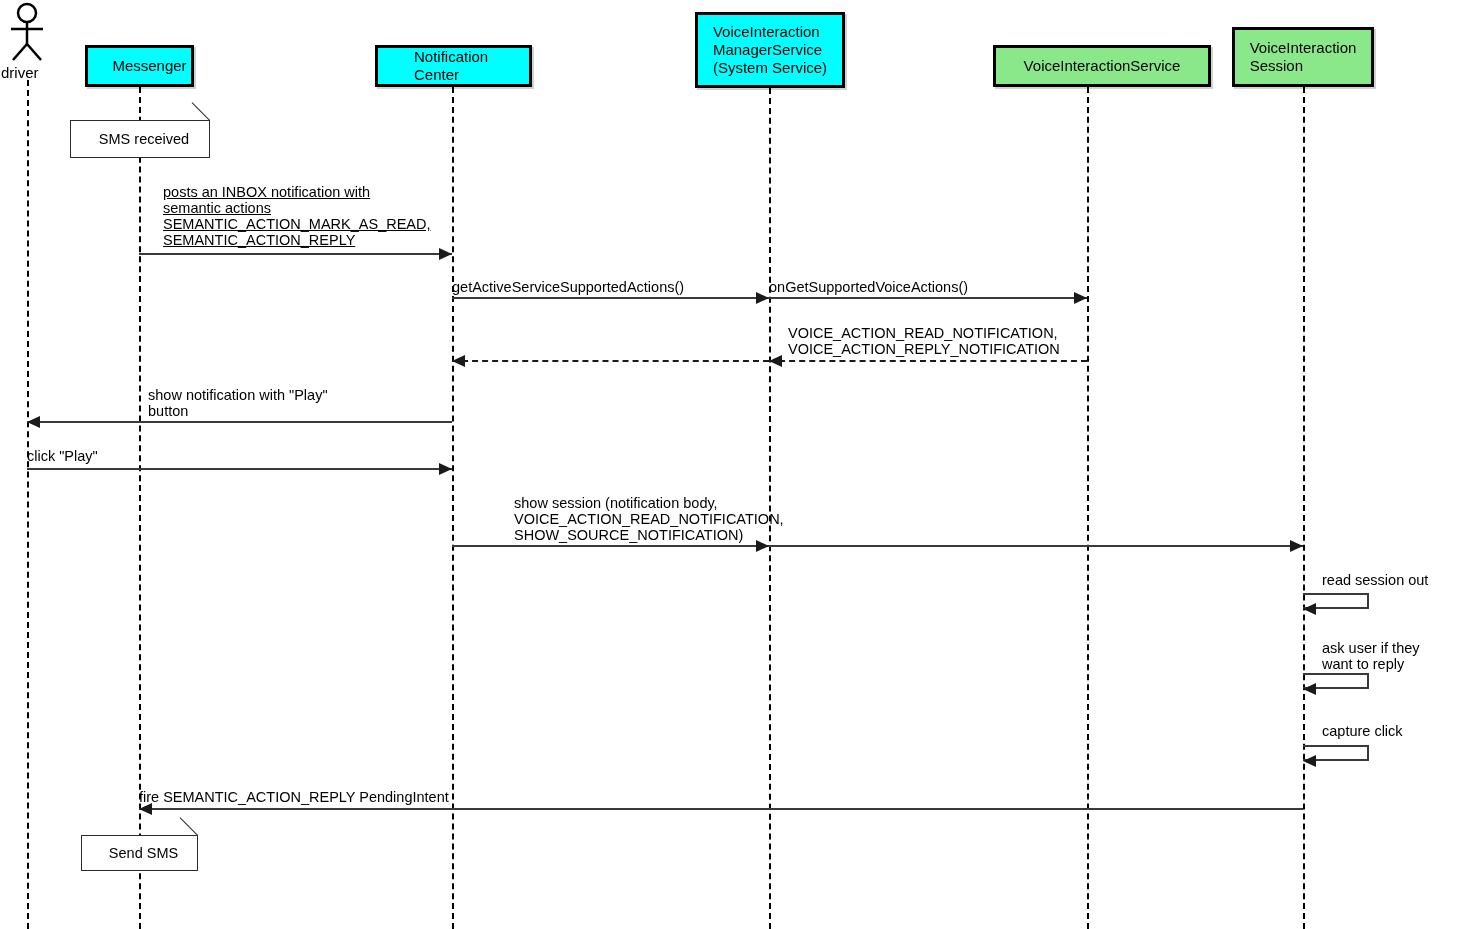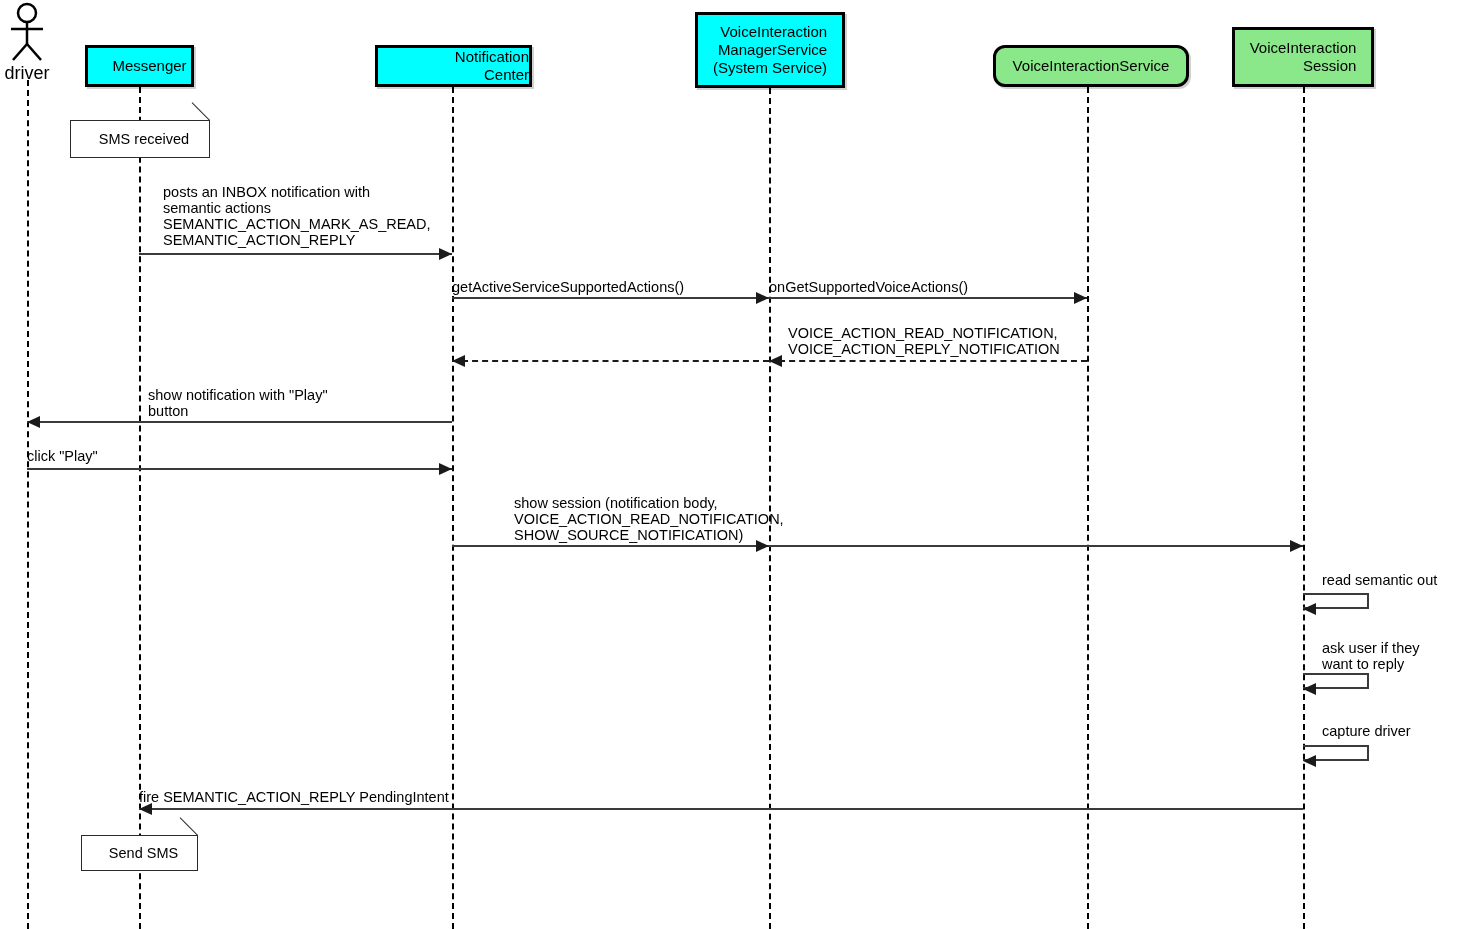--- a/index.html
+++ b/index.html
@@ -23,39 +23,39 @@
     width: 0;
     border-left: 2px dashed #000000;
   }
   .participant {
     position: absolute;
     box-sizing: border-box;
     border: 3px solid #000000;
     display: flex;
     align-items: center;
     justify-content: center;
-    text-align: right;
+    text-align: left;
     font-size: 15px;
     line-height: 18px;
     color: #000000;
     box-shadow: 2px 2px 0 rgba(0,0,0,0.18);
   }
   .p-cyan { background: #00ffff; }
   .p-green { background: #8ae88a; }
 
   .actor {
     position: absolute;
     width: 52px;
     text-align: center;
   }
   .actor svg { display: block; margin: 0 auto; }
   .actor .actor-label {
-    font-size: 18px;
+    font-size: 15px;
     line-height: 16px;
-    text-align: center;
+    text-align: left;
     margin-top: 1px;
   }
 
   .msg-line {
     position: absolute;
     height: 0;
     border-top: 2px solid #3a3a3a;
   }
   .msg-line.dashed {
     border-top: 2px dashed #1a1a1a;
@@ -143,42 +143,42 @@
     <div class="participant p-cyan" style="left: 375px; top: 45px; width: 157px; height: 42px;">
       <div style="white-space: pre-line; margin-left: 36px;">Notification Center</div>
     </div>
     <div class="lifeline" style="left: 452px; top: 87px; height: 842px;"></div>
     <div class="participant p-cyan" style="left: 695px; top: 12px; width: 150px; height: 76px;">
       <div style="white-space: pre-line;">VoiceInteraction
 ManagerService
 (System Service)</div>
     </div>
     <div class="lifeline" style="left: 769px; top: 88px; height: 841px;"></div>
-    <div class="participant p-green" style="left: 993px; top: 45px; width: 196px; height: 42px; border-radius: 12px;">
+    <div class="participant p-green" style="left: 993px; top: 45px; width: 218px; height: 42px;">
       <div style="white-space: pre-line;">VoiceInteractionService</div>
     </div>
     <div class="lifeline" style="left: 1087px; top: 87px; height: 842px;"></div>
     <div class="participant p-green" style="left: 1232px; top: 27px; width: 142px; height: 60px;">
       <div style="white-space: pre-line;">VoiceInteraction
 Session</div>
     </div>
     <div class="lifeline" style="left: 1303px; top: 87px; height: 842px;"></div>
     <div class="note" style="left: 70px; top: 120px; width: 140px; height: 38px;">
       <div class="note-text">SMS received</div>
       <div class="fold"></div>
       <div class="fold-line"></div>
     </div>
     <div class="note" style="left: 81px; top: 835px; width: 117px; height: 36px;">
       <div class="note-text">Send SMS</div>
       <div class="fold"></div>
       <div class="fold-line"></div>
     </div>
     <div class="msg-line" style="left: 139px; top: 253px; width: 313px;"></div>
     <div class="arrowhead arrow-right" style="top: 248px; left: 439px;"></div>
-    <div class="msg-label" style="left: 163px; top: 184px;">posts an INBOX notification with
+    <div class="msg-label" style="left: 163px; top: 184px; text-decoration: underline;">posts an INBOX notification with
 semantic actions
 SEMANTIC_ACTION_MARK_AS_READ,
 SEMANTIC_ACTION_REPLY</div>
     <div class="msg-line" style="left: 452px; top: 297px; width: 317px;"></div>
     <div class="arrowhead arrow-right" style="top: 292px; left: 756px;"></div>
     <div class="msg-label center" style="left: 452px; top: 279px; width: 317px;">getActiveServiceSupportedActions()</div>
     <div class="msg-line" style="left: 769px; top: 297px; width: 318px;"></div>
     <div class="arrowhead arrow-right" style="top: 292px; left: 1074px;"></div>
     <div class="msg-label center" style="left: 769px; top: 279px; width: 318px;">onGetSupportedVoiceActions()</div>
     <div class="msg-line dashed" style="left: 769px; top: 360px; width: 318px;"></div>
@@ -199,21 +199,21 @@
     <div class="msg-label" style="left: 474px; top: 495px; margin-left: 40px;">show session (notification body,
 VOICE_ACTION_READ_NOTIFICATION,
 SHOW_SOURCE_NOTIFICATION)</div>
     <div class="msg-line" style="left: 769px; top: 545px; width: 534px;"></div>
     <div class="arrowhead arrow-right" style="top: 540px; left: 1290px;"></div>
     <div class="msg-line" style="left: 139px; top: 808px; width: 1164px;"></div>
     <div class="arrowhead arrow-left" style="top: 803px; left: 139px;"></div>
     <div class="msg-label center" style="left: 139px; top: 789px; width: 1017px;">fire SEMANTIC_ACTION_REPLY PendingIntent</div>
     <div class="selfcall" style="left: 1303px; top: 593px; width: 66px; height: 16px;"></div>
     <div class="arrowhead arrow-left" style="left: 1303px; top: 603px;"></div>
-    <div class="msg-label" style="left: 1322px; top: 572px;">read semantic out</div>
+    <div class="msg-label" style="left: 1322px; top: 572px;">read session out</div>
     <div class="selfcall" style="left: 1303px; top: 673px; width: 66px; height: 16px;"></div>
     <div class="arrowhead arrow-left" style="left: 1303px; top: 683px;"></div>
     <div class="msg-label" style="left: 1322px; top: 640px;">ask user if they
 want to reply</div>
     <div class="selfcall" style="left: 1303px; top: 745px; width: 66px; height: 16px;"></div>
     <div class="arrowhead arrow-left" style="left: 1303px; top: 755px;"></div>
-    <div class="msg-label" style="left: 1322px; top: 723px;">capture driver</div>
+    <div class="msg-label" style="left: 1322px; top: 723px;">capture click</div>
   </div>
 
 </body></html>

